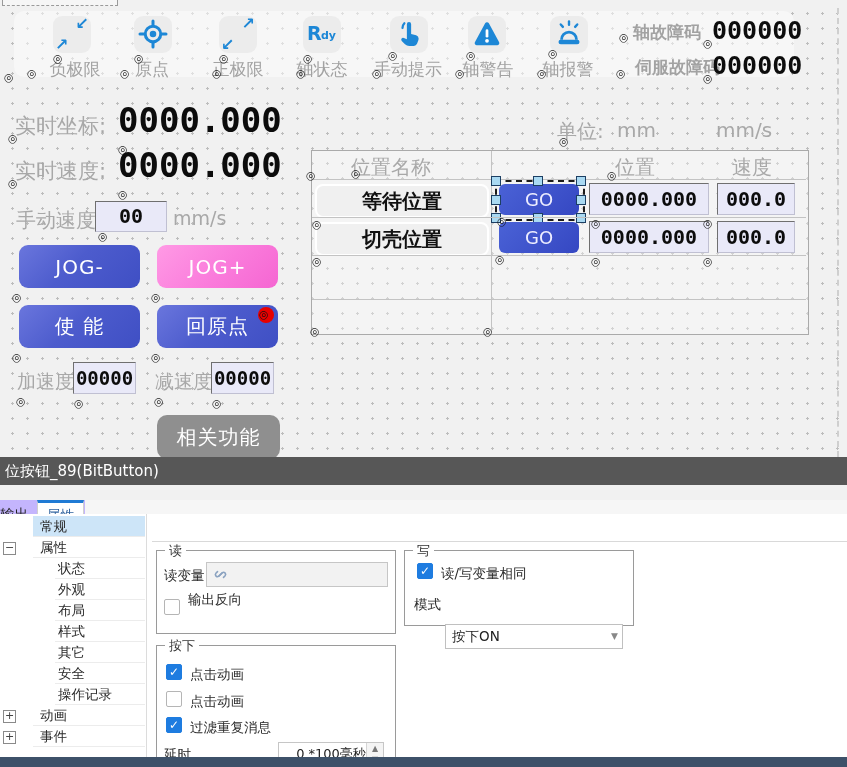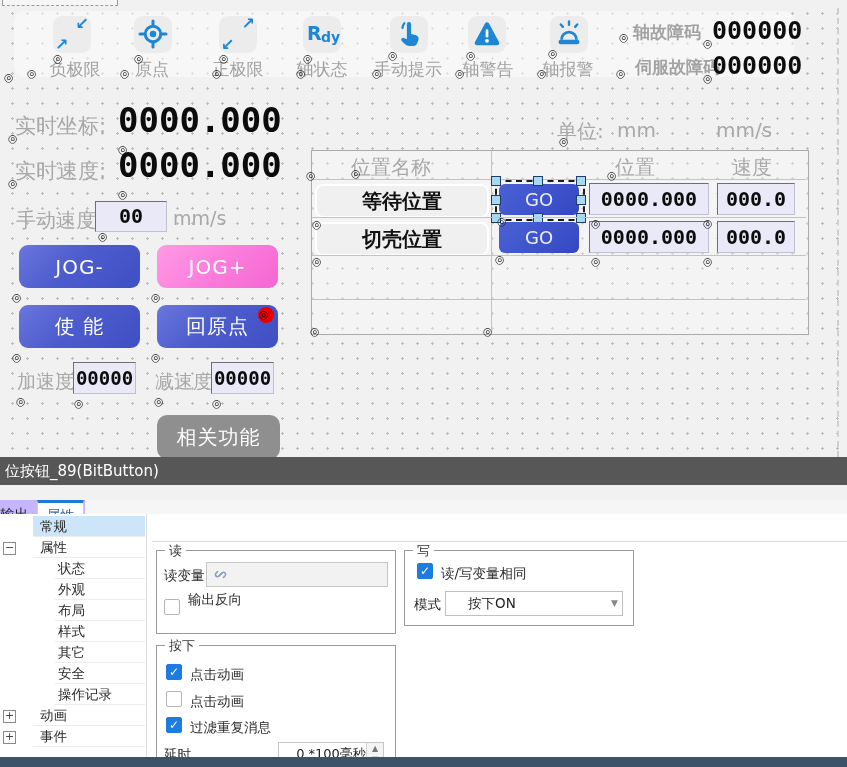--- a/index.html
+++ b/index.html
@@ -65,21 +65,21 @@
     font-size:11px;line-height:9px;text-align:center;color:#444;}
   .grp{position:absolute;border:1px solid #9a9a9a;background:#fff;}
   .grp .legend{position:absolute;top:-9px;left:8px;background:#fff;padding:0 4px;font-size:13px;color:#333;}
   .cb{position:absolute;width:16px;height:16px;border:1px solid #b5b5b5;background:#fff;border-radius:2px;box-sizing:border-box;}
   .cb.on{background:#1e7ce0;border-color:#1e7ce0;}
   .cb.on::after{content:"✓";color:#fff;font-size:12px;font-weight:bold;position:absolute;left:2px;top:0px;line-height:15px;}
   .flabel{position:absolute;font-size:13.5px;color:#2b2b2b;}
   .varinput{position:absolute;background:#f2f2f2;border:1px solid #c6c6c6;display:flex;align-items:center;
     font-size:13px;font-weight:bold;color:#1c1c1c;padding:0 4px;box-sizing:border-box;}
   .combo{position:absolute;background:#fff;border:1px solid #c0c0c0;font-size:13.5px;color:#222;
-    display:flex;align-items:center;padding-left:22px;box-sizing:border-box;}
+    display:flex;align-items:center;padding-left:6px;box-sizing:border-box;margin-top:33px;}
   .ddarrow{position:absolute;right:4px;top:6px;font-size:9px;color:#888;}
   .spin{position:absolute;background:#fff;border:1px solid #c6c6c6;font-size:13px;color:#222;
     display:flex;align-items:center;justify-content:center;box-sizing:border-box;}
   .spbtns{position:absolute;right:0;top:0;width:16px;height:100%;border-left:1px solid #d5d5d5;
     background:#f4f4f4;font-size:8px;color:#777;text-align:center;line-height:11px;}
   #bottombar{left:0;top:757px;width:847px;height:10px;background:#3d5169;}
   .hr{position:absolute;background:#d9d9d9;height:1px;}
 </style>
 </head>
 <body>
@@ -113,21 +113,21 @@
     <div class="tlabel" style="left:97px;">原点</div>
 
     <div class="tile" style="left:219px;">
       <span class="arrowglyph" style="right:2px;top:0px;">↗</span>
       <span class="arrowglyph" style="left:2px;bottom:0px;">↙</span>
     </div>
     <div class="tlabel" style="left:183px;">正极限</div>
 
     <div class="tile" style="left:303px;">
       <span class="rdy" style="position:absolute;left:4px;top:6px;font-size:19px;">R</span>
-      <span class="rdy" style="position:absolute;left:18px;top:13px;font-size:14px;">dy</span>
+      <span class="rdy" style="position:absolute;left:18px;top:13px;font-size:11px;">dy</span>
     </div>
     <div class="tlabel" style="left:267px;">轴状态</div>
 
     <div class="tile" style="left:390px;">
       <svg width="30" height="30" style="position:absolute;left:4px;top:3px;" viewBox="0 0 24 24">
         <path fill="#1d87d6" d="M10.3 4.1a1.7 1.7 0 013.4 0V12l4 1a2.7 2.7 0 012 2.6c0 .5-.1 1-.3 1.5l-1 2.7a2.7 2.7 0 01-2.5 1.7h-3.6a4.9 4.9 0 01-3.5-1.4l-2.6-2.6a1.5 1.5 0 011.7-2.4l2.4 1.1z"></path>
         <path fill="none" stroke="#1d87d6" stroke-width="1.8" stroke-linecap="round" d="M8.3 3.4a5.6 5.6 0 00-1.5 3.8"></path>
       </svg>
     </div>
     <div class="tlabel" style="left:353px;">手动提示</div>

